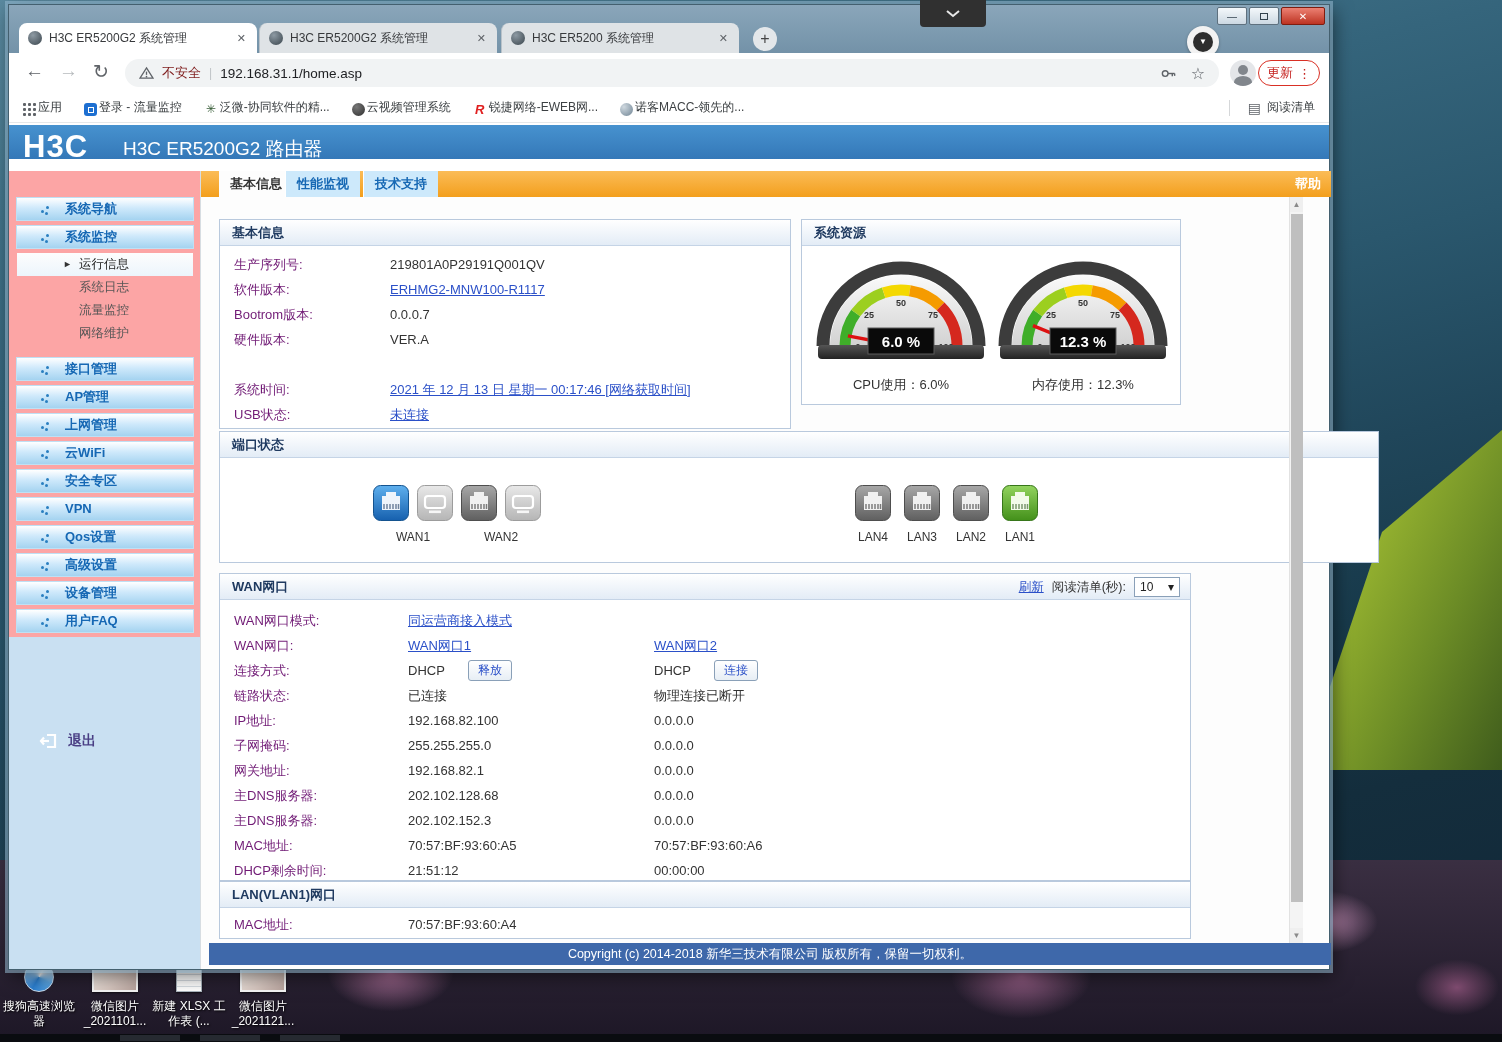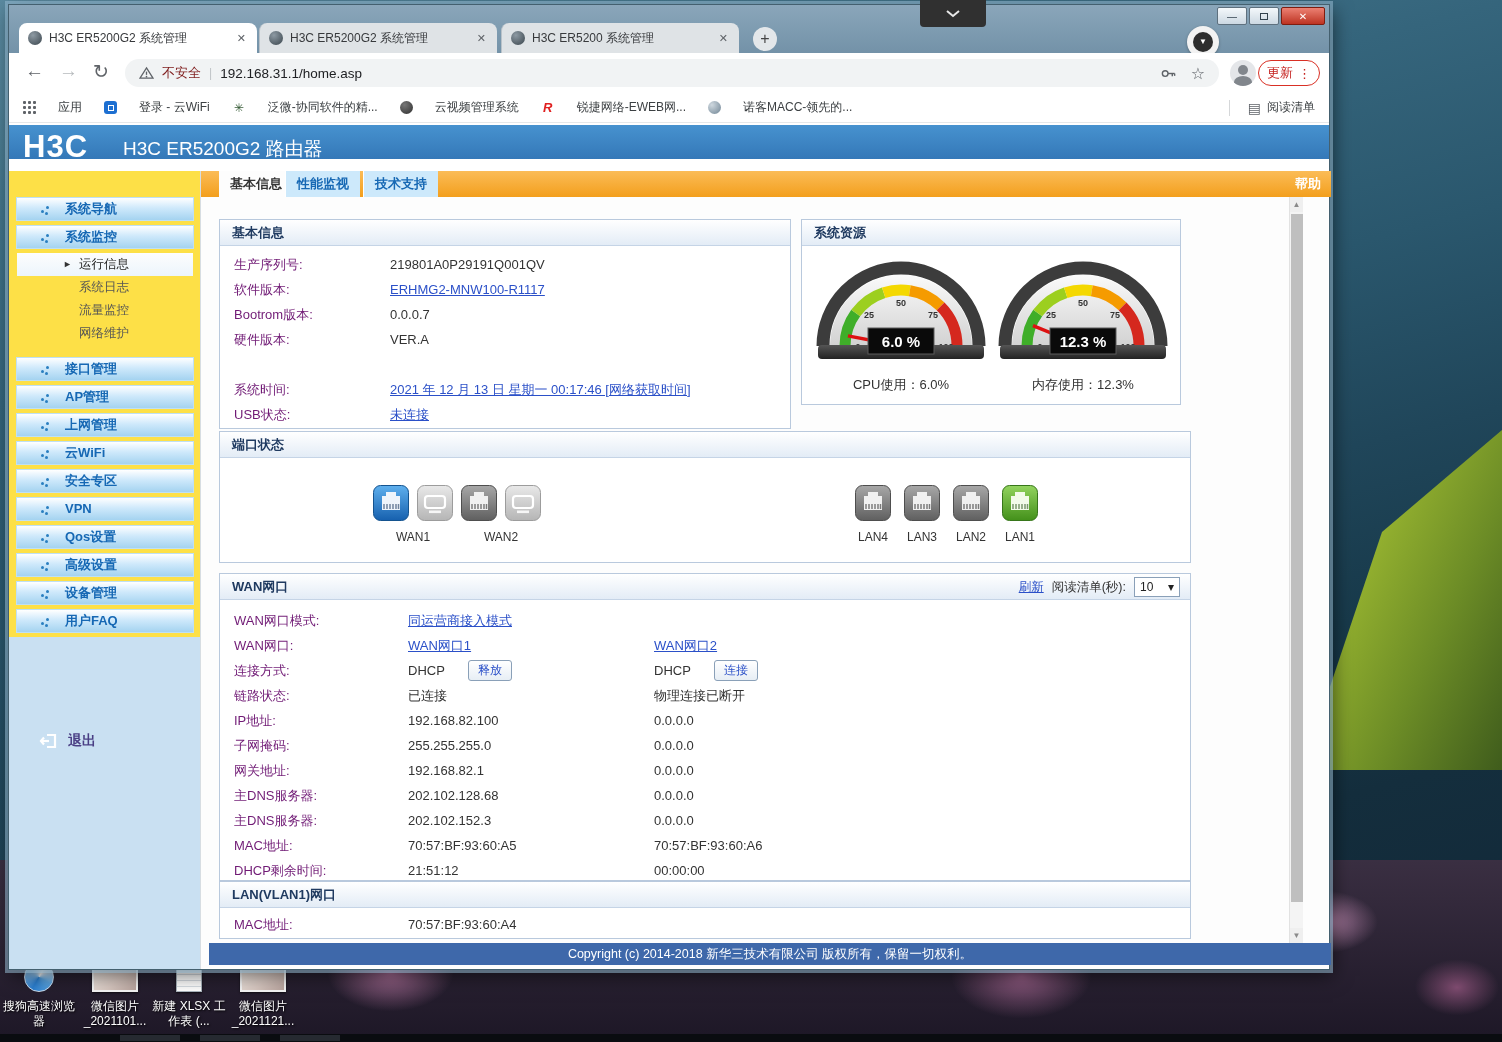--- a/index.html
+++ b/index.html
@@ -44,41 +44,41 @@
 .sec{font-size:13px;color:#7f1d1d}
 .pillsep{color:#c0c3c6}
 .url{font-size:13.5px;color:#202124}
 .pill-right{margin-left:auto;display:flex;align-items:center;gap:14px}
 .avatar{position:absolute;left:1221px;top:7px;width:26px;height:26px;border-radius:50%;background:#e4e6e9;overflow:hidden;cursor:pointer}
 .avatar .head{position:absolute;left:8px;top:5px;width:10px;height:10px;border-radius:50%;background:#81868c}
 .avatar .bodyp{position:absolute;left:4px;top:16px;width:18px;height:12px;border-radius:50% 50% 0 0;background:#81868c}
 .update{position:absolute;left:1249px;top:7px;width:62px;height:26px;border:1px solid #d93025;border-radius:13px;display:flex;align-items:center;justify-content:center;gap:5px;color:#c5221f;font-size:13px;cursor:pointer;background:#fff}
 
 .bookmarks{position:absolute;top:88px;left:0;right:0;height:30px;background:#fff;border-bottom:1px solid #e6e8ea;display:flex;align-items:center;padding:0 14px;font-size:12px;color:#3c4043}
-.bm{display:flex;align-items:center;gap:22px;margin-right:22px;white-space:nowrap;cursor:pointer}
+.bm{display:flex;align-items:flex-end;gap:2px;margin-right:22px;white-space:nowrap;cursor:pointer}
 .bmicon{width:14px;height:14px;display:inline-flex;align-items:center;justify-content:center;font-size:12px}
 .grid9{width:13px;height:13px;position:relative}
 .grid9 i{position:absolute;width:3px;height:3px;background:#5f6368;border-radius:1px}
 .bm-sq{width:13px;height:13px;background:#1d6fd1;border-radius:3px;display:inline-flex;align-items:center;justify-content:center}
 .bm-sq i{width:6px;height:6px;border:1.5px solid #fff;background:none}
 .bm-globe{width:13px;height:13px;border-radius:50%;background:radial-gradient(circle at 35% 30%,#777,#2e2e2e)}
 .bm-r{color:#e02020;font-weight:bold;font-style:italic;font-size:13px}
 .bm-noke{width:13px;height:13px;border-radius:50%;background:radial-gradient(circle at 30% 30%,#cfd8df,#6f8494)}
 .readlist{margin-left:auto;display:flex;align-items:center;gap:6px;cursor:pointer}
 .vline{width:1px;height:16px;background:#d5d7d9;margin-right:12px}
 
 .hdr{position:absolute;left:0;top:120px;right:0;height:34px;background:linear-gradient(180deg,#4792cf,#3478b8)}
 .logo{position:absolute;left:14px;top:4px;color:#fff;font-size:31px;font-weight:bold;letter-spacing:1px}
 .hdr-title{position:absolute;left:114px;top:11px;color:#fff;font-size:19px;font-weight:normal}
 .orangebar{position:absolute;left:192px;top:166px;width:1130px;height:26px;background:linear-gradient(180deg,#fbbc57,#f39f1d)}
 .ptab{position:absolute;top:0;height:26px;padding:0 11px;line-height:26px;font-size:13px;font-weight:bold;cursor:pointer}
 .ptab.on{background:#fdfdfd;color:#333}
 .ptab.off{background:#cde9fb;color:#1668b4;border-left:1px solid #fff}
 .help{position:absolute;right:10px;top:0;line-height:26px;color:#fff;font-weight:bold;font-size:13px;cursor:pointer}
-.sidebar{position:absolute;left:0;top:166px;width:192px;height:798px;background:#fde047;border-right:1px solid #d7dde2}
+.sidebar{position:absolute;left:0;top:166px;width:192px;height:798px;background:#fca5a5;border-right:1px solid #d7dde2}
 .side-bottom{position:absolute;left:0;top:466px;width:191px;bottom:0;background:#c9e0f2}
 .sgroup{position:absolute;left:7px;width:178px;height:24px;background:linear-gradient(180deg,#ffffff,#cfe9fb 45%,#a4d3f0);border:1px solid #bfe0f4;color:#1668b4;font-weight:bold;font-size:13px;line-height:22px;padding-left:48px;cursor:pointer}
 .bullet{position:absolute;left:24px;top:8px;width:9px;height:9px}
 .bullet i{position:absolute;width:3px;height:3px;background:#2a7fc0;border-radius:50%}
 .bullet i:nth-child(1){left:0;top:4px}.bullet i:nth-child(2){left:5px;top:0}.bullet i:nth-child(3){left:4px;top:6px}
 .sub{position:absolute;left:8px;width:176px;height:23px;line-height:23px;padding-left:62px;color:#555;font-size:12.5px;cursor:pointer}
 .sub.on{color:#222;background:linear-gradient(180deg,#fdfdfd,#ecf5fc)}
 .subarr{position:absolute;left:46px;top:0;color:#333;font-size:9px}
 .logout{position:absolute;left:30px;top:560px;display:flex;align-items:center;gap:9px;color:#4a3f85;font-weight:bold;font-size:14px;cursor:pointer}
 .main{position:absolute;left:192px;top:192px;right:1px;bottom:1px;background:#fdfdfd}
@@ -252,21 +252,21 @@
           <i style="left:0;top:10px"></i>
           <i style="left:5px;top:10px"></i>
           <i style="left:10px;top:10px"></i>
         </span>
       <span>应用</span>
     </span>
     <span class="bm">
       <span class="bmicon bm-sq">
           <i></i>
         </span>
-      <span>登录 - 云WiFi</span>
+      <span>登录 - 流量监控</span>
     </span>
     <span class="bm">
       <span class="bmicon" style="color:#3a5e3a">✳</span>
       <span>泛微-协同软件的精...</span>
     </span>
     <span class="bm">
       <span class="bmicon bm-globe"></span>
       <span>云视频管理系统</span>
     </span>
     <span class="bm">
@@ -443,21 +443,21 @@
           <line x1="85" y1="92" x2="31" y2="92" stroke="#dd1111" stroke-width="3.5"></line>
         </g>
       <rect x="2" y="91" width="166" height="14" rx="4" fill="url(#gBase)"></rect>
       <rect x="52" y="74" width="66" height="26" fill="#0a0a0a" stroke="#5a5a5a"></rect>
       <text x="85" y="93" font-size="15" font-weight="bold" fill="#fff" text-anchor="middle">12.3 %</text>
     </svg>
     <span class="gaugecap" style="left:14px;top:156px">CPU使用：6.0%</span>
     <span class="gaugecap" style="left:196px;top:156px">内存使用：12.3%</span>
   </div>
 
-  <div class="panel" style="left:210px;top:426px;width:972px;height:132px">
+  <div class="panel" style="left:210px;top:426px;width:1160px;height:132px">
     <div class="phead">端口状态</div>
     <span class="port" style="left:152px;top:52px">
       <svg width="38" height="38" viewBox="0 0 38 38">
           <rect x="1.5" y="1.5" width="35" height="35" rx="7" fill="url(#gBlue)" stroke="#14538f"></rect>
           <path d="M14 8 h10 v4 h4 v14 H10 V12 h4 z" fill="#eef4fb"></path>
           <g stroke="rgba(10,40,80,.55)" stroke-width="1.5">
             <line x1="12" y1="20" x2="12" y2="25"></line>
             <line x1="15" y1="20" x2="15" y2="25"></line>
             <line x1="18" y1="20" x2="18" y2="25"></line>
             <line x1="21" y1="20" x2="21" y2="25"></line>

